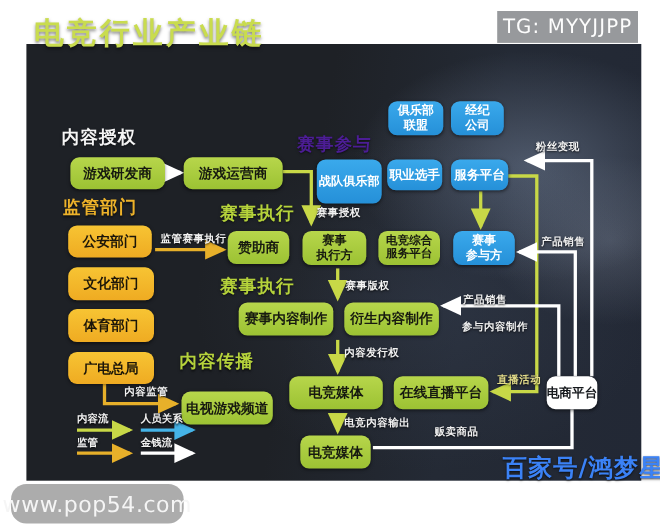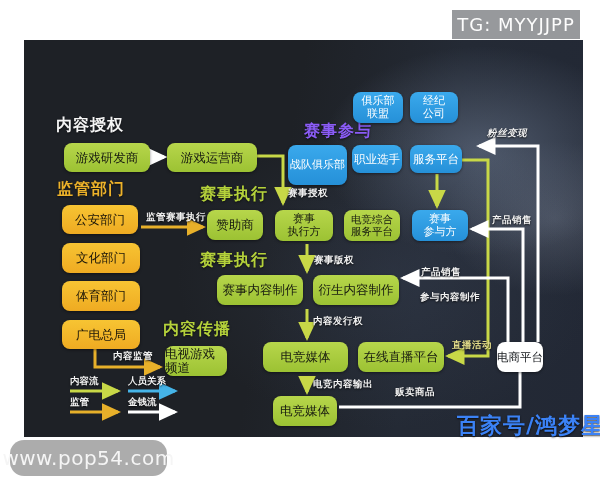--- a/index.html
+++ b/index.html
@@ -7,21 +7,21 @@
         font-family:"DejaVu Sans","Liberation Sans",sans-serif;}
   #panel{position:absolute;left:24px;top:40px;width:559px;height:397px;
     background:
       radial-gradient(ellipse 230px 150px at 82% 28%, rgba(120,135,160,.50), rgba(120,135,160,0) 70%),
       radial-gradient(ellipse 160px 110px at 95% 45%, rgba(150,160,180,.30), rgba(150,160,180,0) 70%),
       radial-gradient(ellipse 280px 200px at 65% 60%, rgba(60,70,90,.35), rgba(60,70,90,0) 75%),
       linear-gradient(100deg,#1e2126 45%,#242a35 70%,#222835 100%);
   }
   #wires{position:absolute;left:0;top:0;width:600px;height:480px;pointer-events:none;}
   .box{position:absolute;border-radius:8px;display:flex;flex-direction:column;
-       align-items:center;justify-content:center;font-weight:400;text-align:left;
+       align-items:center;justify-content:center;font-weight:700;text-align:center;
        line-height:1.12;box-shadow:0 1px 3px rgba(0,0,0,.45);}
   .box.green{background:linear-gradient(#b7d64b,#9cc233);color:#171a10;}
   .box.yellow{background:linear-gradient(#f7c433,#efab22);color:#1c1609;}
   .box.blue{background:linear-gradient(#3aa9ec,#2590d8);color:#ffffff;}
   .box.white{background:#ffffff;color:#15181c;}
   .hdr{position:absolute;font-weight:700;font-size:16px;letter-spacing:1px;
        text-shadow:0 1px 2px rgba(0,0,0,.6);white-space:nowrap;}
   .lbl{position:absolute;font-weight:700;font-size:9.5px;color:#f2f2f2;
        text-shadow:0 1px 2px rgba(0,0,0,.8);white-space:nowrap;letter-spacing:.5px;}
   #title{position:absolute;left:31px;top:12px;font-size:27px;font-weight:700;
@@ -68,24 +68,25 @@
       <polyline points="462,160 488,160 488,356 448,356" fill="none" stroke="#c8d847" stroke-width="3" stroke-linejoin="miter" marker-end="url(#arr-green)"></polyline>
       <polyline points="538,342 538,146 479,146" fill="none" stroke="#ffffff" stroke-width="3" stroke-linejoin="miter" marker-end="url(#arr-white)"></polyline>
       <polyline points="523,342 523,229 472,229" fill="none" stroke="#ffffff" stroke-width="3" stroke-linejoin="miter" marker-end="url(#arr-white)"></polyline>
       <polyline points="508,342 508,278 403,278" fill="none" stroke="#ffffff" stroke-width="3" stroke-linejoin="miter" marker-end="url(#arr-white)"></polyline>
       <polyline points="520,372 520,407 339,407" fill="none" stroke="#ffffff" stroke-width="3" stroke-linejoin="miter"></polyline>
       <polyline points="70,391 118,391" fill="none" stroke="#c8d847" stroke-width="3" stroke-linejoin="miter" marker-end="url(#arr-green)"></polyline>
       <polyline points="128,391 175,391" fill="none" stroke="#45b4e8" stroke-width="3" stroke-linejoin="miter" marker-end="url(#arr-blue)"></polyline>
       <polyline points="70,412 118,412" fill="none" stroke="#e7b02a" stroke-width="3" stroke-linejoin="miter" marker-end="url(#arr-yellow)"></polyline>
       <polyline points="128,412 175,412" fill="none" stroke="#ffffff" stroke-width="3" stroke-linejoin="miter" marker-end="url(#arr-white)"></polyline>
     </svg>
+  <div id="title">电竞行业产业链</div>
   <div id="headers-layer">
       <div class="hdr" style="left: 56px; top: 115px; color: rgb(245, 245, 245);">内容授权</div>
       <div class="hdr" style="left: 57px; top: 179px; color: rgb(237, 178, 42);">监管部门</div>
-      <div class="hdr" style="left: 304px; top: 121px; color: #8b5cf6;">赛事参与</div>
+      <div class="hdr" style="left: 270px; top: 121px; color: #4c1d95;">赛事参与</div>
       <div class="hdr" style="left: 200px; top: 184px; color: rgb(181, 210, 59);">赛事执行</div>
       <div class="hdr" style="left: 200px; top: 250px; color: rgb(181, 210, 59);">赛事执行</div>
       <div class="hdr" style="left: 163px; top: 319px; color: rgb(181, 210, 59);">内容传播</div>
     </div>
   <div id="boxes-layer">
       <div class="box green" style="left: 64px; top: 143px; width: 86px; height: 29px; font-size: 12.5px;">
         <div>游戏研发商</div>
       </div>
       <div class="box green" style="left: 167px; top: 143px; width: 90px; height: 29px; font-size: 12.5px;">
         <div>游戏运营商</div>
@@ -133,21 +134,21 @@
       <div class="box blue" style="left: 412px; top: 210px; width: 56px; height: 31px; font-size: 11px;">
         <div>赛事</div>
         <div>参与方</div>
       </div>
       <div class="box green" style="left: 217px; top: 275px; width: 86px; height: 30px; font-size: 12.5px;">
         <div>赛事内容制作</div>
       </div>
       <div class="box green" style="left: 313px; top: 275px; width: 86px; height: 30px; font-size: 12.5px;">
         <div>衍生内容制作</div>
       </div>
-      <div class="box green" style="left: 165px; top: 346px; width: 62px; height: 30px; font-size: 12.5px;">
+      <div class="box green" style="left: 165px; top: 356px; width: 83px; height: 30px; font-size: 12.5px;">
         <div>电视游戏频道</div>
       </div>
       <div class="box green" style="left: 263px; top: 342px; width: 85px; height: 30px; font-size: 12.5px;">
         <div>电竞媒体</div>
       </div>
       <div class="box green" style="left: 358px; top: 342px; width: 86px; height: 30px; font-size: 12.5px;">
         <div>在线直播平台</div>
       </div>
       <div class="box green" style="left: 273px; top: 396px; width: 64px; height: 30px; font-size: 12.5px;">
         <div>电竞媒体</div>
@@ -156,21 +157,21 @@
         <div>电商平台</div>
       </div>
     </div>
   <div id="labels-layer">
       <div class="lbl" style="left: 146px; top: 211px;">监管赛事执行</div>
       <div class="lbl" style="left: 113px; top: 350px;">内容监管</div>
       <div class="lbl" style="left: 288px; top: 187px;">赛事授权</div>
       <div class="lbl" style="left: 314px; top: 254px;">赛事版权</div>
       <div class="lbl" style="left: 313px; top: 315px;">内容发行权</div>
       <div class="lbl" style="left: 313px; top: 378px;">电竞内容输出</div>
-      <div class="lbl" style="left: 487px; top: 127px; font-style: italic;">粉丝变现</div>
+      <div class="lbl" style="left: 487px; top: 127px;">粉丝变现</div>
       <div class="lbl" style="left: 492px; top: 214px;">产品销售</div>
       <div class="lbl" style="left: 421px; top: 266px;">产品销售</div>
       <div class="lbl" style="left: 420px; top: 291px;">参与内容制作</div>
       <div class="lbl" style="left: 452px; top: 339px; color: rgb(227, 220, 138);">直播活动</div>
       <div class="lbl" style="left: 395px; top: 386px;">贩卖商品</div>
     </div>
   <div id="legend-layer">
       <div class="leg-lbl" style="left: 70px; top: 375px;">内容流</div>
       <div class="leg-lbl" style="left: 128px; top: 375px;">人员关系</div>
       <div class="leg-lbl" style="left: 70px; top: 396px;">监管</div>

